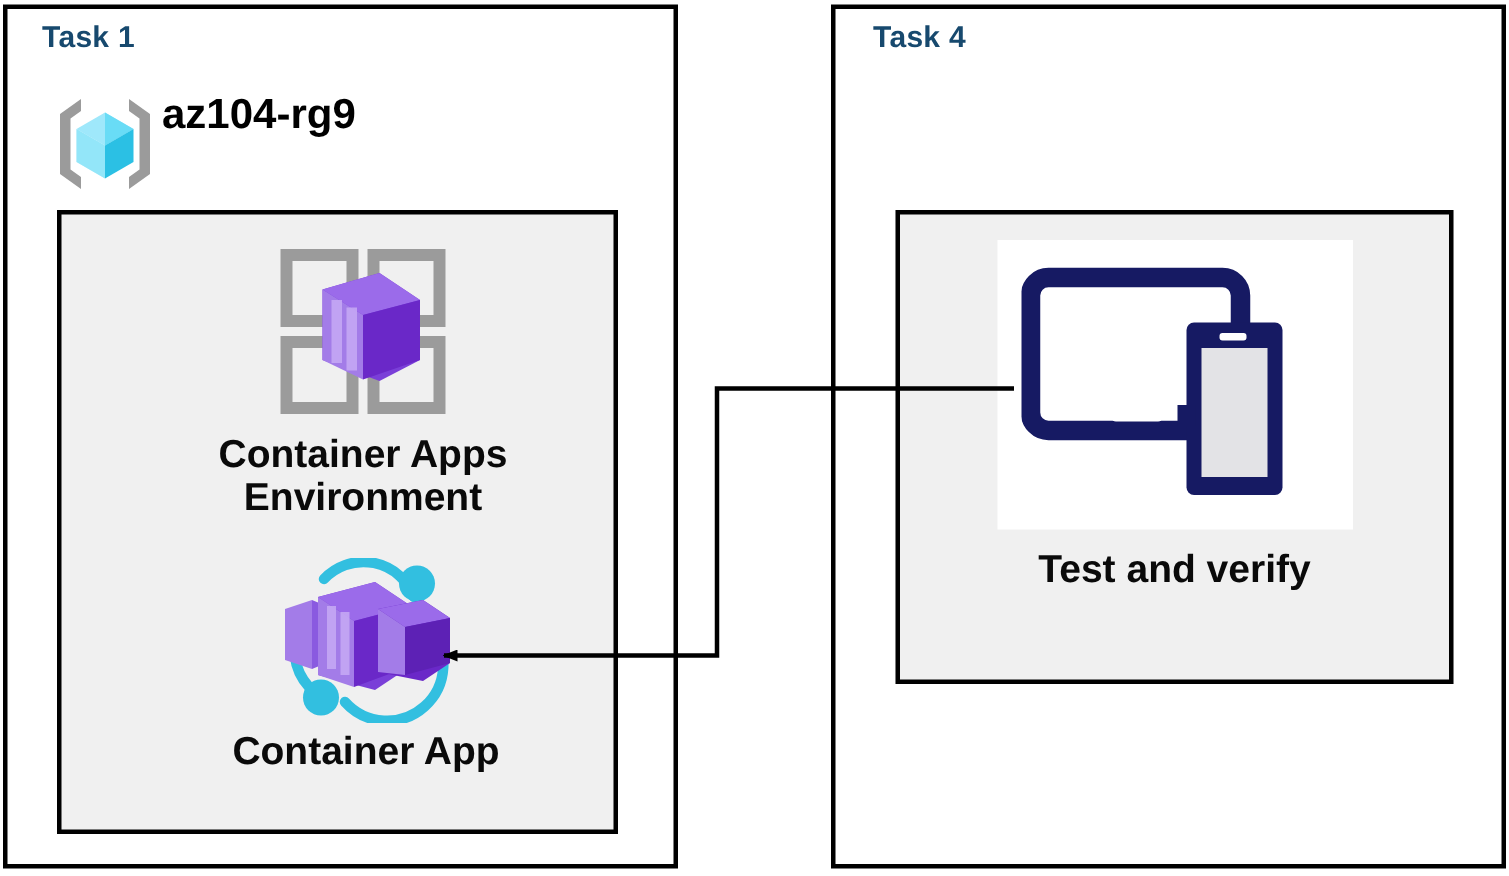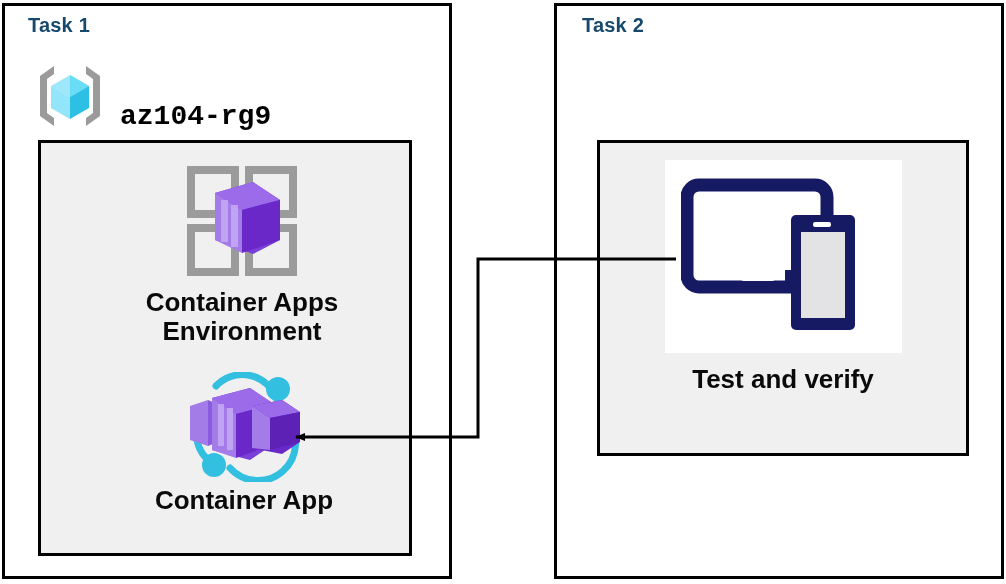--- a/index.html
+++ b/index.html
@@ -40,23 +40,22 @@
   }
   #task1-title { left: 28px; }
   #task2-title { left: 28px; }
 
   
   #rg-row {
     position: absolute;
     left: 34px;
     top: 60px;
     display: flex;
-    align-items: flex-end;
-    gap: 14px;
-    font-family: Liberation Mono, monospace;
+    align-items: flex-start;
+    gap: 2px;
   }
   #rg-icon { width: 72px; height: 72px; display: block; }
   #rg-label {
     font-size: 28px;
     font-weight: bold;
     color: #000000;
     white-space: nowrap;
   }
 
   
@@ -199,21 +198,21 @@
         <path d="M74 34 L104 28 L122 40 L92 46 Z" fill="#9b6bea"></path>
         <path d="M92 46 L122 40 L122 70 L92 78 Z" fill="#5d21b5"></path>
         <path d="M74 34 L92 46 L92 78 L74 76 Z" fill="#a37ce8"></path>
       </svg>
     </div>
     <div class="node-label" id="capp-label">Container App</div>
   </div>
 
   <div class="task-box" id="task2-box"></div>
 
-  <div class="task-title" id="task2-title" style="left:582px;">Task 2</div>
+  <div class="task-title" id="task2-title" style="left:582px;">Task 4</div>
 
   <div class="inner-panel" id="test-panel"></div>
 
   <div class="node" id="test-node">
     <div id="test-icon-frame">
       <svg id="test-icon" viewBox="0 0 205 160" xmlns="http://www.w3.org/2000/svg">
 
         <rect x="6" y="8" width="140" height="102" rx="12" ry="12" fill="none" stroke="#161a63" stroke-width="13"></rect>
 
         <circle cx="76" cy="18" r="3" fill="#ffffff"></circle>

